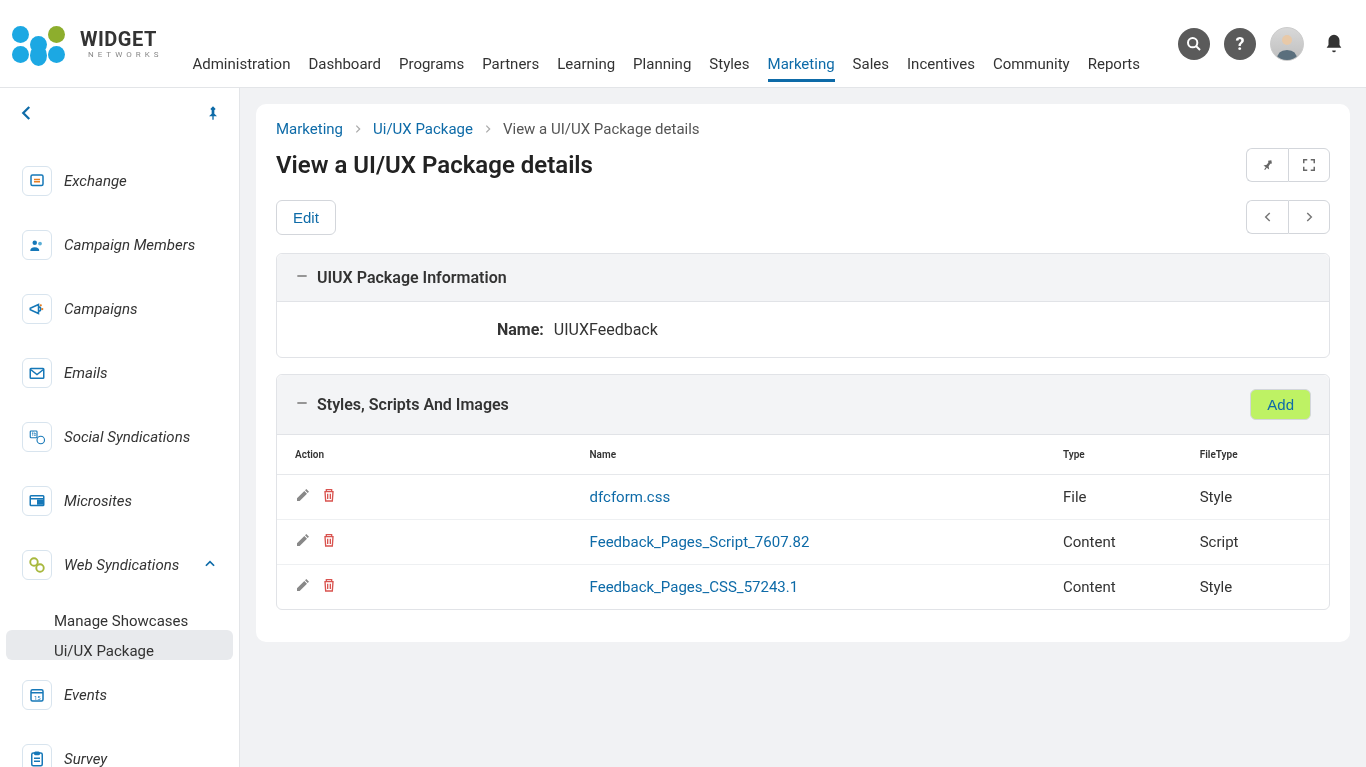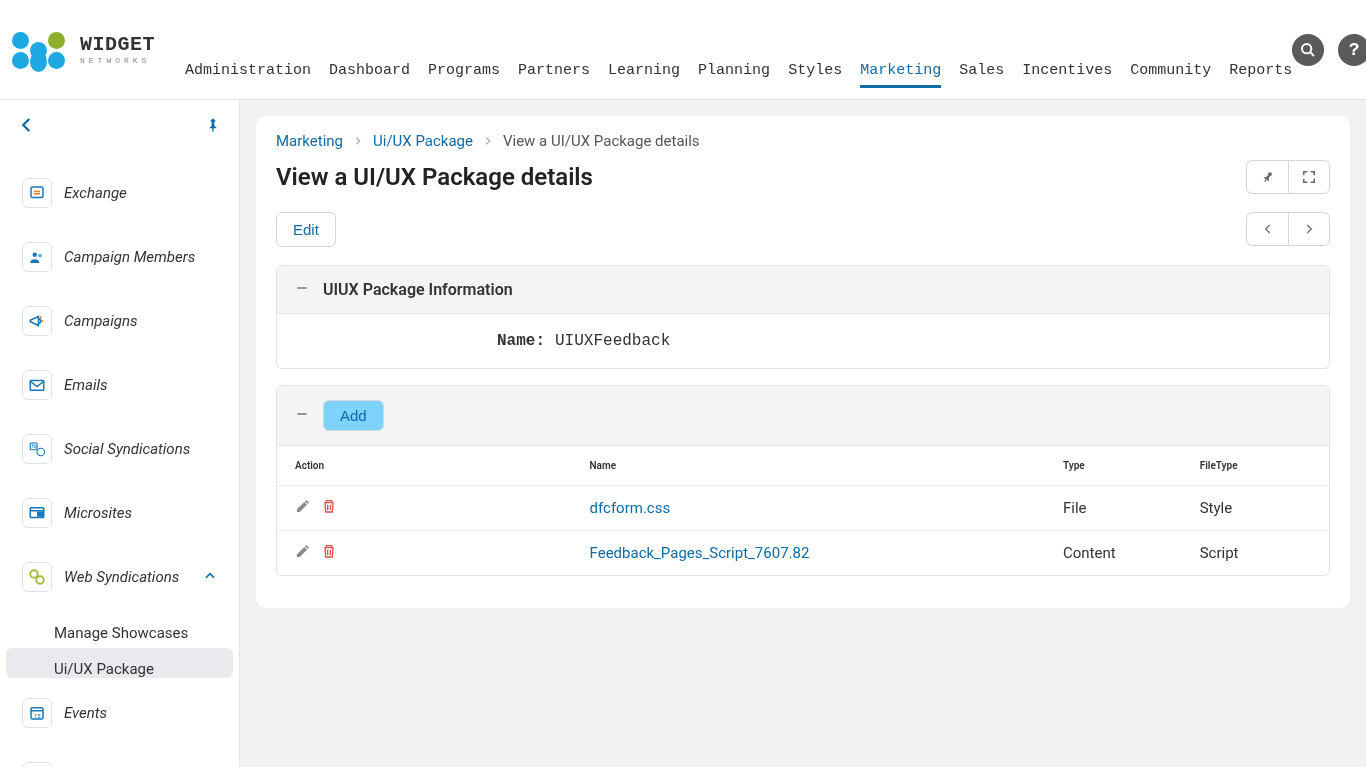--- a/index.html
+++ b/index.html
@@ -1,51 +1,51 @@
 <!DOCTYPE html>
 <html><head>
 <meta charset="utf-8">
 <style>
   * { box-sizing: border-box; margin: 0; padding: 0; }
   body { font-family: -apple-system, BlinkMacSystemFont, "Segoe UI", Roboto, Arial, sans-serif; background: #f1f2f4; color: #333; }
   
   
-  .topbar { background: #fff; height: 100px; display: flex; align-items: center; padding: 0 16px 0 12px; border-bottom: 1px solid #e3e5e8; font-family: Liberation Mono, monospace;}
+  .topbar { background: #fff; height: 88px; display: flex; align-items: center; padding: 0 16px 0 12px; border-bottom: 1px solid #e3e5e8;}
   .logo { display:flex; align-items:center; gap:8px; margin-right:30px; }
   .logo-blobs { position:relative; width:60px; height:44px;}
   .blob { position:absolute; border-radius:50%; }
   .b1 { width:17px; height:17px; background:#1ca8e3; left:0; top:4px;}
   .b2 { width:17px; height:17px; background:#1ca8e3; left:0; top:24px;}
   .b3 { width:17px; height:17px; background:#1ca8e3; left:18px; top:14px;}
   .b4 { width:17px; height:21px; background:#1ca8e3; left:18px; bottom:0; border-top-left-radius:50%; border-top-right-radius:50%;}
   .b5 { width:17px; height:17px; background:#1ca8e3; left:36px; top:24px;}
   .b6 { width:17px; height:17px; background:#8dae2d; left:36px; top:4px;}
   .logo-text { display:flex; flex-direction:column; line-height:1;}
   .logo-text .name { font-weight:700; font-size:20px; letter-spacing:0.5px; color:#333;}
-  .logo-text .sub { font-size:8px; letter-spacing:4px; color:#888; margin-top:2px;}
+  .logo-text .sub { font-size:8px; letter-spacing:4px; color:#888; margin-top:2px;margin-left:8px;}
   .topnav { display:flex; gap:18px; flex:1;}
   .topnav a { color:#333; text-decoration:none; font-size:15px; padding:6px 0; cursor:pointer; border-bottom:3px solid transparent;margin-top:44px;}
   .topnav a.active { color:#0e6ba8; border-bottom:3px solid #0e6ba8;}
   .topactions { display:flex; align-items:center; gap:14px;}
   .circle-btn { width:32px; height:32px; border-radius:50%; background:#5b5b5b; display:flex; align-items:center; justify-content:center; cursor:pointer; color:#fff;}
   .avatar { width:34px; height:34px; border-radius:50%; background:linear-gradient(#d8d8d8,#bfbfbf); border:1px solid #ccc; display:flex; align-items:flex-end; justify-content:center; overflow:hidden;}
   .avatar svg { width: 30px; height:30px;}
   .bell { width:32px; height:32px; display:flex; align-items:center; justify-content:center; cursor:pointer;}
   
   
   .layout { display:flex; height: calc(100vh - 80px); }
   .sidebar { width:240px; background:#fff; border-right:1px solid #e3e5e8; padding:8px 0; overflow-y:auto;}
   .sidebar-top { display:flex; justify-content:space-between; align-items:center; padding:6px 18px 18px 18px;}
   .side-collapse { cursor:pointer; color:#0e6ba8;}
   .side-pin { cursor:pointer; color:#0e6ba8;}
   .side-item { display:flex; align-items:center; gap:12px; padding:14px 16px; cursor:pointer; margin:6px 6px; border-radius:6px;}
   .side-item .icon-box { width:30px; height:30px; border:1px solid #d8e4ee; border-radius:6px; display:flex; align-items:center; justify-content:center; color:#1678b8; flex-shrink:0;}
   .side-item span.label { font-size:15px; color:#333; flex:1;font-style:italic;}
   .side-item .chev { color:#0e6ba8;}
-  .side-sub { padding:12px 16px 0 48px; cursor:pointer; font-size:15px; margin:6px 6px; border-radius:6px;}
+  .side-sub { padding:12px 16px 0 48px; cursor:pointer; font-size:15px; margin:0 6px; border-radius:6px;}
   .side-sub.active { background:#e8eaed;}
   
   
   .main { flex:1; padding:16px; overflow-y:auto;}
   .card { background:#fff; border-radius:10px; padding:16px 20px;}
   .breadcrumb { display:flex; align-items:center; gap:10px; font-size:15px; margin-bottom:10px;}
   .breadcrumb a { color:#0e6ba8; text-decoration:none; cursor:pointer;}
   .breadcrumb .sep { color:#aaa; font-size:14px;}
   .breadcrumb .cur { color:#555;}
   .page-head { display:flex; align-items:center; justify-content:space-between; margin-bottom:18px;}
@@ -56,26 +56,26 @@
   .head-actions .group .sq-btn:first-child{ border-top-right-radius:0; border-bottom-right-radius:0; border-right:none;}
   .head-actions .group .sq-btn:last-child{ border-top-left-radius:0; border-bottom-left-radius:0;}
   
   .toolbar { display:flex; justify-content:space-between; margin-bottom:18px;}
   .btn { padding:8px 16px; border:1px solid #d3d6db; border-radius:6px; background:#fff; color:#0e6ba8; cursor:pointer; font-size:15px;}
   .nav-group { display:flex;}
   .nav-group .sq-btn:first-child{ border-top-right-radius:0; border-bottom-right-radius:0; border-right:none;}
   .nav-group .sq-btn:last-child{ border-top-left-radius:0; border-bottom-left-radius:0;}
   
   .panel { border:1px solid #e1e3e7; border-radius:6px; margin-bottom:16px;}
-  .panel-head { background:#f3f4f6; padding:14px 18px; display:flex; align-items:center; gap:12px; border-bottom:1px solid #e1e3e7; border-top-left-radius:6px; border-top-right-radius:6px;}
+  .panel-head { background:#f3f4f6; padding:14px 18px; display:flex; align-items:center; gap:6px; border-bottom:1px solid #e1e3e7; border-top-left-radius:6px; border-top-right-radius:6px;}
   .panel-head .collapse-ico { color:#888; cursor:pointer; width:16px;}
   .panel-head .title { font-size:16px; font-weight:600; flex:1;}
-  .panel-head .add-btn { padding:6px 16px; border:1px solid #d3d6db; border-radius:6px; background:#7dd3fc; color:#0e6ba8; cursor:pointer; font-size:15px;}
+  .panel-head .add-btn { padding:6px 16px; border:1px solid #d3d6db; border-radius:6px; background:#bef264; color:#0e6ba8; cursor:pointer; font-size:15px;}
   .panel-body { padding:18px 20px;}
-  .info-row { display:flex; gap:10px; padding-left: 200px; font-family: Liberation Mono, monospace;}
+  .info-row { display:flex; gap:10px; padding-left: 200px;}
   .info-row .k { font-weight:700; }
   
   table { width:100%; border-collapse:collapse;}
   th { text-align:left; padding:14px 18px; font-weight:600; font-size:10px; border-bottom:1px solid #e6e8eb;}
   td { padding:12px 18px; font-size:15px; border-bottom:1px solid #eef0f2;}
   tbody tr:last-child td { border-bottom:none;}
   .row-actions { display:flex; gap:10px;}
   .row-actions .ico { cursor:pointer; }
   .ico.edit { color:#888;}
   .ico.del { color:#d9534f;}
@@ -316,20 +316,21 @@
         </div>
       </div>
 
       <div class="panel">
         <div class="panel-head">
           <span class="collapse-ico">
             <svg width="14" height="14" viewBox="0 0 24 24" stroke="#888" stroke-width="3">
                 <line x1="4" y1="12" x2="20" y2="12"></line>
               </svg>
           </span>
+          <span class="title">Styles, Scripts And Images</span>
           <button class="add-btn">Add</button>
         </div>
         <table>
           <thead>
             <tr>
               <th class="col-action">Action</th>
               <th class="col-name">Name</th>
               <th class="col-type">Type</th>
               <th class="col-filetype">FileType</th>
             </tr>
@@ -358,19 +359,34 @@
                       </svg></span>
                     <span class="ico del"><svg width="16" height="16" viewBox="0 0 24 24" fill="none" stroke="#d9534f" stroke-width="2">
                         <path d="M5 7 H19 M8 7 V4 H16 V7 M6 7 L7 21 H17 L18 7 M10 10 V18 M14 10 V18"></path>
                       </svg></span>
                   </div>
                 </td>
                 <td><a>Feedback_Pages_Script_7607.82</a></td>
                 <td>Content</td>
                 <td>Script</td>
               </tr>
+              <tr>
+                <td>
+                  <div class="row-actions">
+                    <span class="ico edit"><svg width="16" height="16" viewBox="0 0 24 24" fill="#888">
+                        <path d="M3 17 L14 6 L18 10 L7 21 L3 21 Z M15 5 L19 9 L21 7 L17 3 Z"></path>
+                      </svg></span>
+                    <span class="ico del"><svg width="16" height="16" viewBox="0 0 24 24" fill="none" stroke="#d9534f" stroke-width="2">
+                        <path d="M5 7 H19 M8 7 V4 H16 V7 M6 7 L7 21 H17 L18 7 M10 10 V18 M14 10 V18"></path>
+                      </svg></span>
+                  </div>
+                </td>
+                <td><a>Feedback_Pages_CSS_57243.1</a></td>
+                <td>Content</td>
+                <td>Style</td>
+              </tr>
             </tbody>
         </table>
       </div>
 
     </div>
   </main>
 </div>
 
 </body></html>

